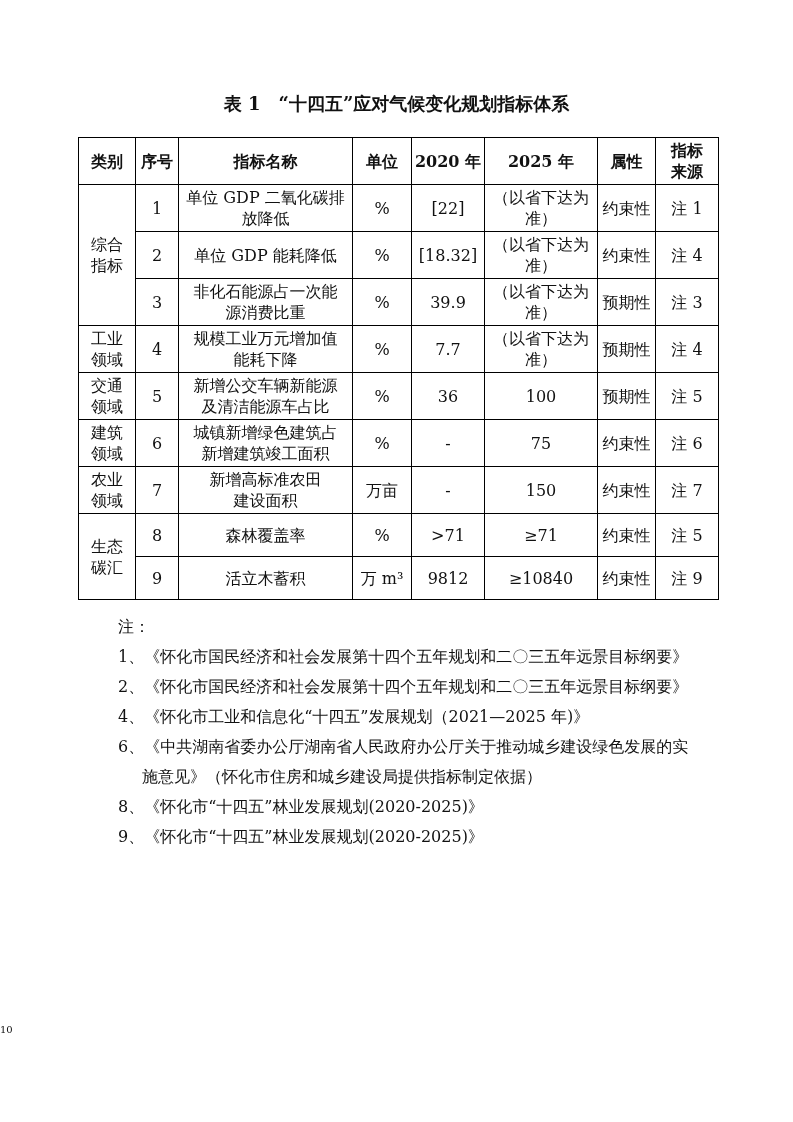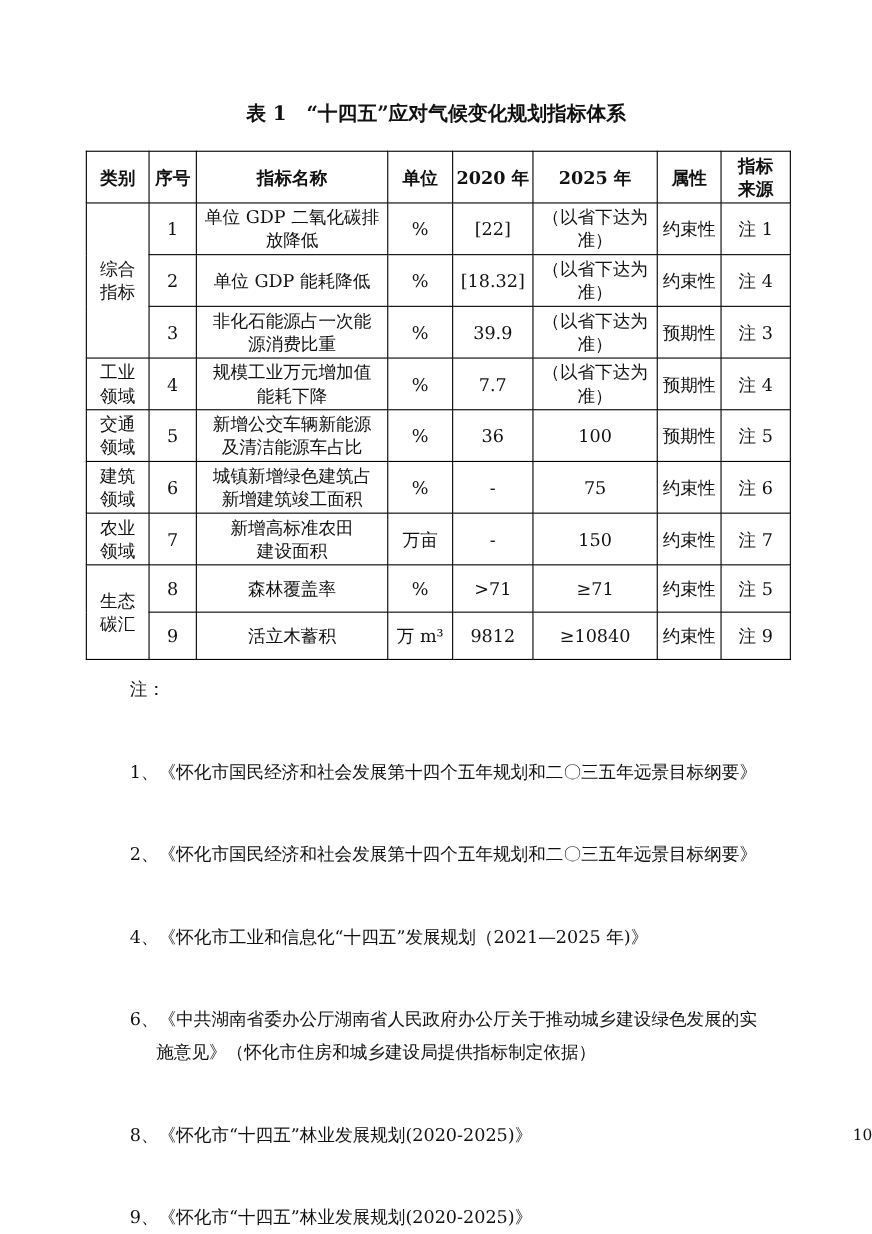--- a/index.html
+++ b/index.html
@@ -51,29 +51,28 @@
     margin: 12px 0 0 118px;
     width: 602px;
     font-size: 16px;
   }
   .note-label { line-height: 30px; }
   .note {
     line-height: 30px;
     padding-left: 24px;
     text-indent: -24px;
     white-space: pre-line;
-    margin-top: 45px;
   }
   .page-number {
     position: absolute;
     left: 0;
     right: 0;
     top: 1024px;
-    text-align: right;
-    font-size: 14px;
+    text-align: left;
+    font-size: 10px;
   }
 </style>
 </head>
 <body>
 
 <div class="page">
 
   <div class="title">表 1　“十四五”应对气候变化规划指标体系</div>
 
   <table class="indicator-table">

